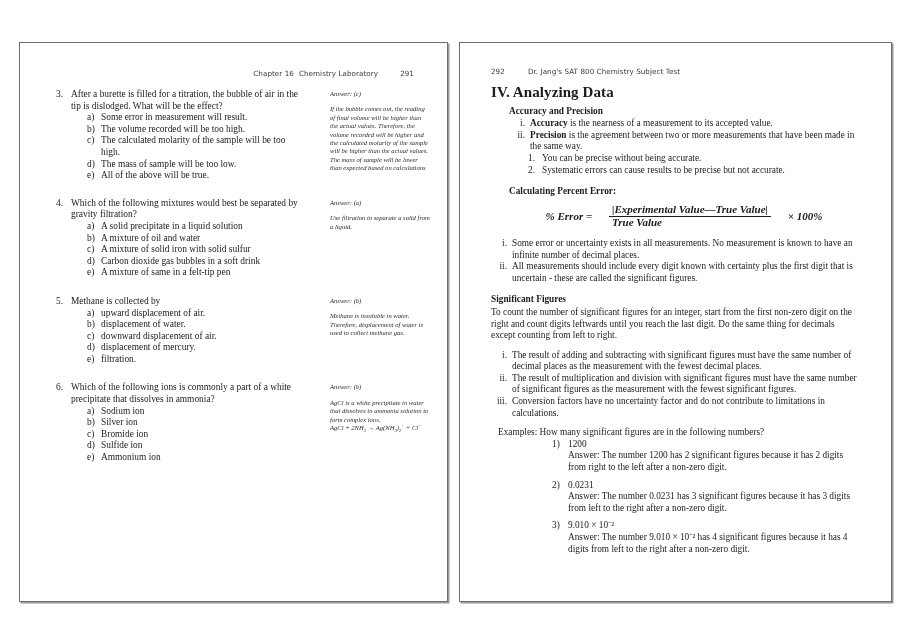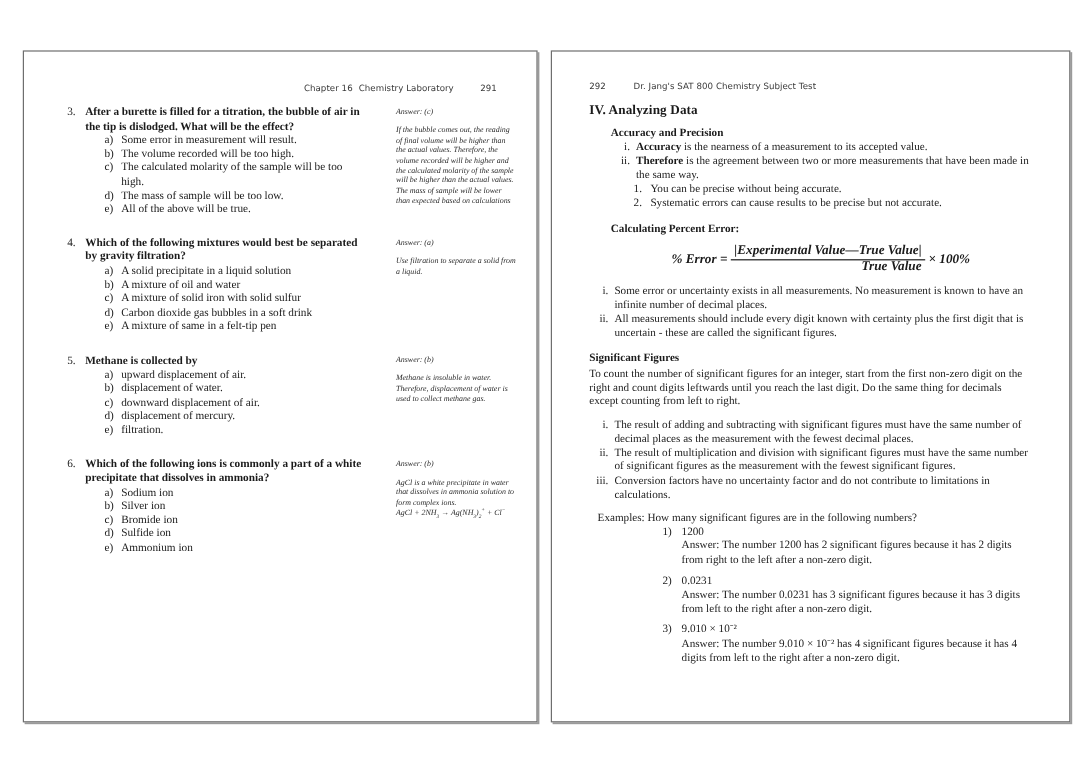--- a/index.html
+++ b/index.html
@@ -83,21 +83,20 @@
   }
   .qnum-row {
     display: flex;
   }
   .qnum {
     width: 15px;
     flex: 0 0 15px;
   }
   .qtext {
     flex: 1 1 auto;
-    font-weight: bold;
   }
   .choices {
     margin: 0;
     padding: 0;
     list-style: none;
   }
   .choice {
     display: flex;
     padding-left: 31px;
     font-size: 9.4px;
@@ -130,21 +129,21 @@
   
   .rwrap {
     position: absolute;
     left: 31px;
     top: 44px;
     width: 368px;
     font-size: 9.3px;
     line-height: 11.6px;
   }
   h1.sec-title {
-    font-size: 11px;
+    font-size: 15px;
     font-weight: bold;
     margin: 0 0 7px 0;
     letter-spacing: 0.1px;
   }
   .sub {
     margin-left: 18px;
   }
   .sub-head {
     font-weight: bold;
     font-size: 9.3px;
@@ -181,22 +180,22 @@
   .formula-block {
     text-align: center;
     margin: 6px 0 9px 0;
     font-style: italic;
     font-weight: bold;
     font-size: 11px;
   }
   .frac {
     display: inline-block;
     vertical-align: middle;
-    text-align: right;
-    margin: 0 0;
+    text-align: left;
+    margin: 0 14px;
   }
   .frac .num {
     display: block;
     padding: 0 3px 0.5px 3px;
     border-bottom: 1px solid #1b1b1b;
   }
   .frac .den {
     display: block;
     padding: 0.5px 3px 0 3px;
   }
@@ -397,21 +396,21 @@
 
       <div class="sub">
         <div class="sub-head">Accuracy and Precision</div>
         <ul class="romanlist">
           <li>
             <span class="rmark">i.</span>
             <span class="rbody"><b>Accuracy</b><span> is the nearness of a measurement to its accepted value.</span></span>
           </li>
           <li>
             <span class="rmark">ii.</span>
-            <span class="rbody"><b>Therefore</b><span> is the agreement between two or more measurements that have been made in the same way.</span></span>
+            <span class="rbody"><b>Precision</b><span> is the agreement between two or more measurements that have been made in the same way.</span></span>
           </li>
         </ul>
         <ul class="numlist">
           <li>
             <span class="nmark">1.</span>
             <span>You can be precise without being accurate.</span>
           </li>
           <li>
             <span class="nmark">2.</span>
             <span>Systematic errors can cause results to be precise but not accurate.</span>

